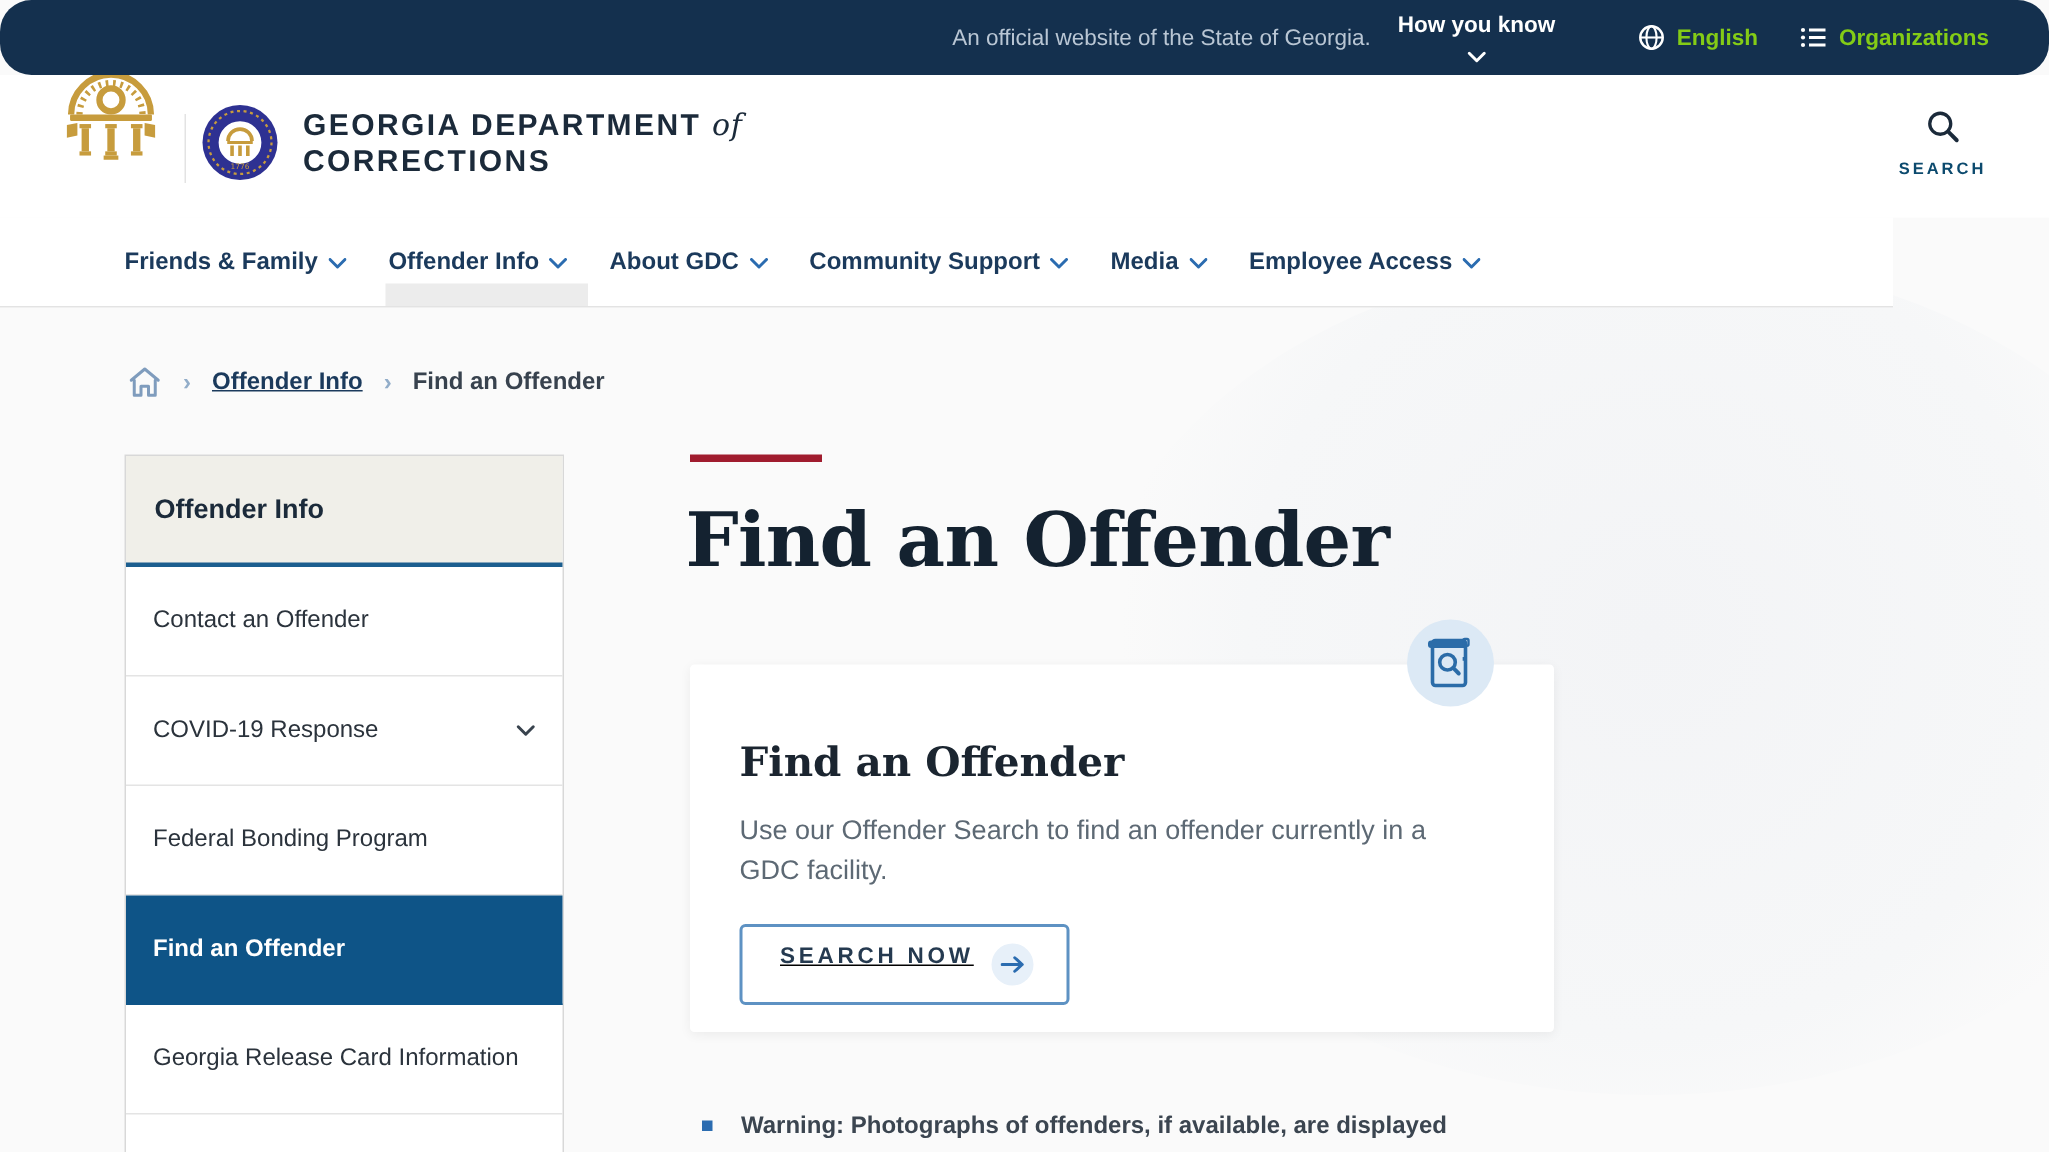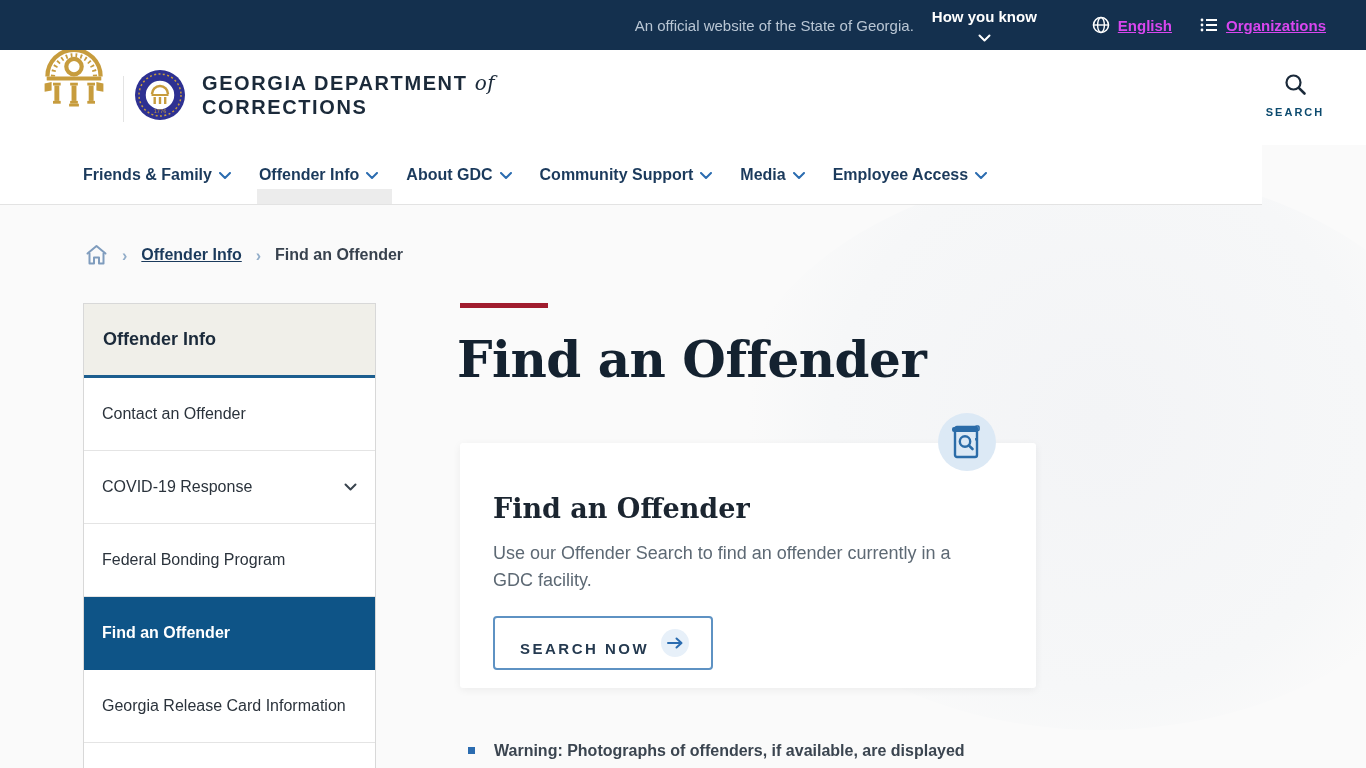--- a/index.html
+++ b/index.html
@@ -2,27 +2,27 @@
 <html><head>
 <meta charset="utf-8">
 <style>
   * { margin:0; padding:0; box-sizing:border-box; }
   html,body { width:1366px; height:768px; overflow:hidden; background:#fafafa;
               font-family:"Liberation Sans", sans-serif; position:relative; }
 
   
   .gov-banner { position:absolute; left:0; top:0; width:1366px; height:50px;
                 background:#14304e; display:flex; align-items:center; z-index:3;
-                padding-right:40px; }
+                padding-right:40px;border-radius:21px; }
   .gov-spacer { flex:1; }
   .gov-official { color:#b9c6d4; font-size:15px; }
   .gov-how { display:flex; align-items:center; gap:9px; margin-left:18px; color:#ffffff;
              font-size:15px; font-weight:700; cursor:pointer;flex-direction:column; }
-  .gov-group { display:flex; align-items:center; gap:8px; color:#d946ef; font-size:15px;
-               font-weight:700; cursor:pointer;text-decoration:underline; }
+  .gov-group { display:flex; align-items:center; gap:8px; color:#84cc16; font-size:15px;
+               font-weight:700; cursor:pointer; }
   .gov-english { margin-left:55px; }
   .gov-orgs { margin-left:28px; }
   .chev { display:inline-block; }
 
   
   .site-header { position:absolute; left:0; top:50px; width:1366px; height:95px;
                  background:#ffffff; z-index:2;padding-left:24px; }
   .arch-circle { position:absolute; left:28px; top:-21px; width:92px; height:92px;
                  background:#ffffff; border-radius:50%; z-index:5;
                  display:flex; align-items:center; justify-content:center; }
@@ -79,23 +79,23 @@
 
   .card { position:absolute; left:460px; top:443px; width:576px; height:245px;
           background:#ffffff; border-radius:3px; z-index:1;
           box-shadow:0 2px 8px rgba(0,0,0,0.06); padding:50px 40px 0 33px; }
   .card-badge { position:absolute; top:-30px; right:40px; width:58px; height:58px;
                 border-radius:50%; background:#dce9f5; display:flex; align-items:center;
                 justify-content:center; }
   .card-title { font-family:"DejaVu Serif", serif; font-weight:700; font-size:27px;
                 color:#1b2530; }
   .card-desc { margin-top:16px; font-size:18px; line-height:27px; color:#5d6974; width:490px; }
-  .card-btn { margin-top:22px; display:inline-flex; align-items:flex-end; gap:12px;
+  .card-btn { margin-top:22px; display:inline-flex; align-items:flex-start; gap:12px;
               background:#ffffff; border:2px solid #5e92c3; border-radius:4px;
-              padding:11px 22px 11px 25px; cursor:pointer; }
+              padding:11px 22px 11px 25px; cursor:pointer;text-decoration:underline; }
   .card-btn-label { font-size:15px; font-weight:700; letter-spacing:2.5px; color:#253a50; }
   .btn-arrow-wrap { width:28px; height:28px; border-radius:50%; background:#e7f0f9;
                     display:flex; align-items:center; justify-content:center; }
 
   .warning-row { position:absolute; left:468px; top:740px; display:flex; align-items:flex-start;
                  gap:19px; z-index:1; width:620px; }
   .warn-bullet { width:7px; height:7px; background:#2b6cb0; margin-top:7px; flex:none; }
   .warn-text { font-size:16px; font-weight:700; color:#3b4550; line-height:22px; }
 </style>
 </head>

